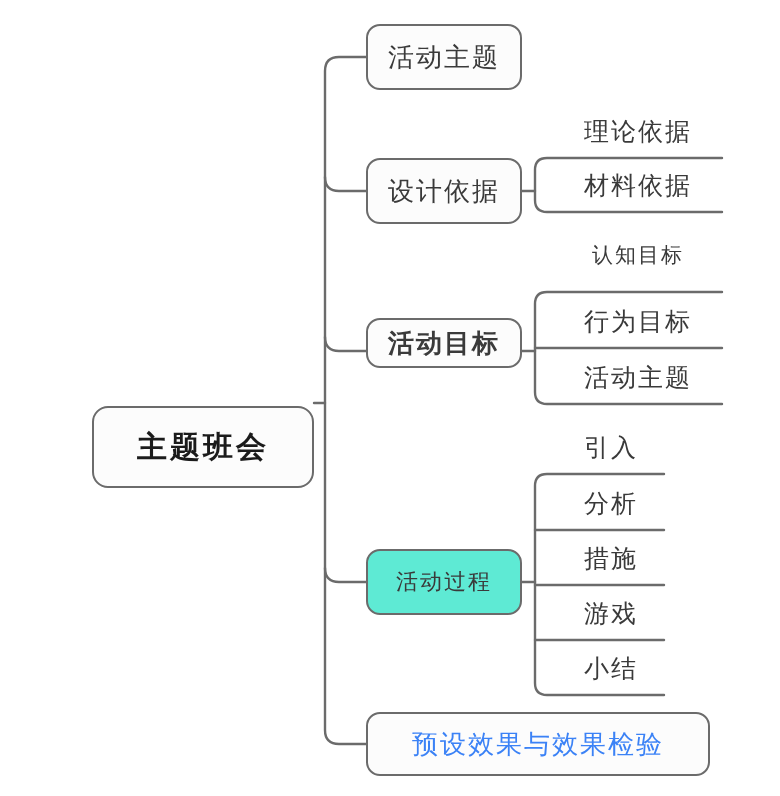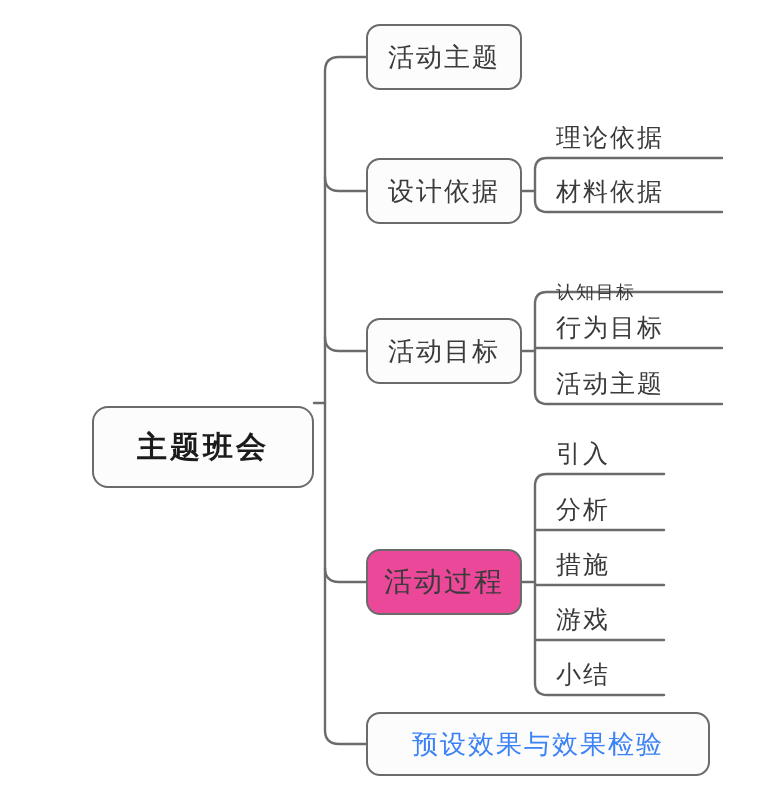--- a/index.html
+++ b/index.html
@@ -41,24 +41,25 @@
     font-weight: bold;
     color: #1b1b1b;
     letter-spacing: 3px;
     margin-top: 44px;
   }
   .leaf {
     position: absolute;
     box-sizing: border-box;
     display: flex;
     align-items: flex-end;
+    justify-content: center;
     color: #3f3f3f;
     letter-spacing: 2px;
     white-space: nowrap;
-    padding-bottom: 4px;
+    padding-bottom: 10px;
   }
   .watermark {
     position: absolute;
     color: #c2c2c2;
     font-size: 15px;
     letter-spacing: 0.5px;
     white-space: nowrap;
   }
 </style>
 </head>
@@ -93,33 +94,33 @@
       </div>
       <div class="node" style="left: 366px; top: 158px; width: 156px; height: 66px; font-size: 26px; border-color: rgb(107, 107, 107); background: rgb(252, 252, 252); color: rgb(58, 58, 58);">
         <span>设计依据</span>
       </div>
       <div class="leaf" style="left: 556px; top: 118px; width: 164px; height: 40px; font-size: 25px; color: rgb(58, 58, 58);">
         <span>理论依据</span>
       </div>
       <div class="leaf" style="left: 556px; top: 172px; width: 164px; height: 40px; font-size: 25px; color: rgb(58, 58, 58);">
         <span>材料依据</span>
       </div>
-      <div class="node" style="left: 366px; top: 318px; width: 156px; height: 66px; font-size: 26px; border-color: rgb(107, 107, 107); background: rgb(252, 252, 252); color: rgb(58, 58, 58);">
+      <div class="node" style="left: 366px; top: 318px; width: 156px; height: 50px; font-size: 26px; border-color: rgb(107, 107, 107); background: rgb(252, 252, 252); color: rgb(58, 58, 58); font-weight: bold;">
         <span>活动目标</span>
       </div>
-      <div class="leaf" style="left: 556px; top: 266px; width: 164px; height: 42px; font-size: 18px; color: rgb(58, 58, 58);">
+      <div class="leaf" style="left: 556px; top: 237px; width: 164px; height: 42px; font-size: 21px; color: rgb(58, 58, 58);">
         <span>认知目标</span>
       </div>
       <div class="leaf" style="left: 556px; top: 306px; width: 164px; height: 42px; font-size: 25px; color: rgb(58, 58, 58);">
         <span>行为目标</span>
       </div>
       <div class="leaf" style="left: 556px; top: 362px; width: 164px; height: 42px; font-size: 25px; color: rgb(58, 58, 58);">
         <span>活动主题</span>
       </div>
-      <div class="node" style="left: 366px; top: 549px; width: 156px; height: 66px; font-size: 28px; border-color: rgb(107, 107, 107); background: #ec4899; color: rgb(58, 58, 58);">
+      <div class="node" style="left: 366px; top: 549px; width: 156px; height: 66px; font-size: 22px; border-color: rgb(107, 107, 107); background: #5eead4; color: rgb(58, 58, 58);">
         <span>活动过程</span>
       </div>
       <div class="leaf" style="left: 556px; top: 432px; width: 110px; height: 42px; font-size: 25px; color: rgb(58, 58, 58);">
         <span>引入</span>
       </div>
       <div class="leaf" style="left: 556px; top: 488px; width: 110px; height: 42px; font-size: 25px; color: rgb(58, 58, 58);">
         <span>分析</span>
       </div>
       <div class="leaf" style="left: 556px; top: 543px; width: 110px; height: 42px; font-size: 25px; color: rgb(58, 58, 58);">
         <span>措施</span>

